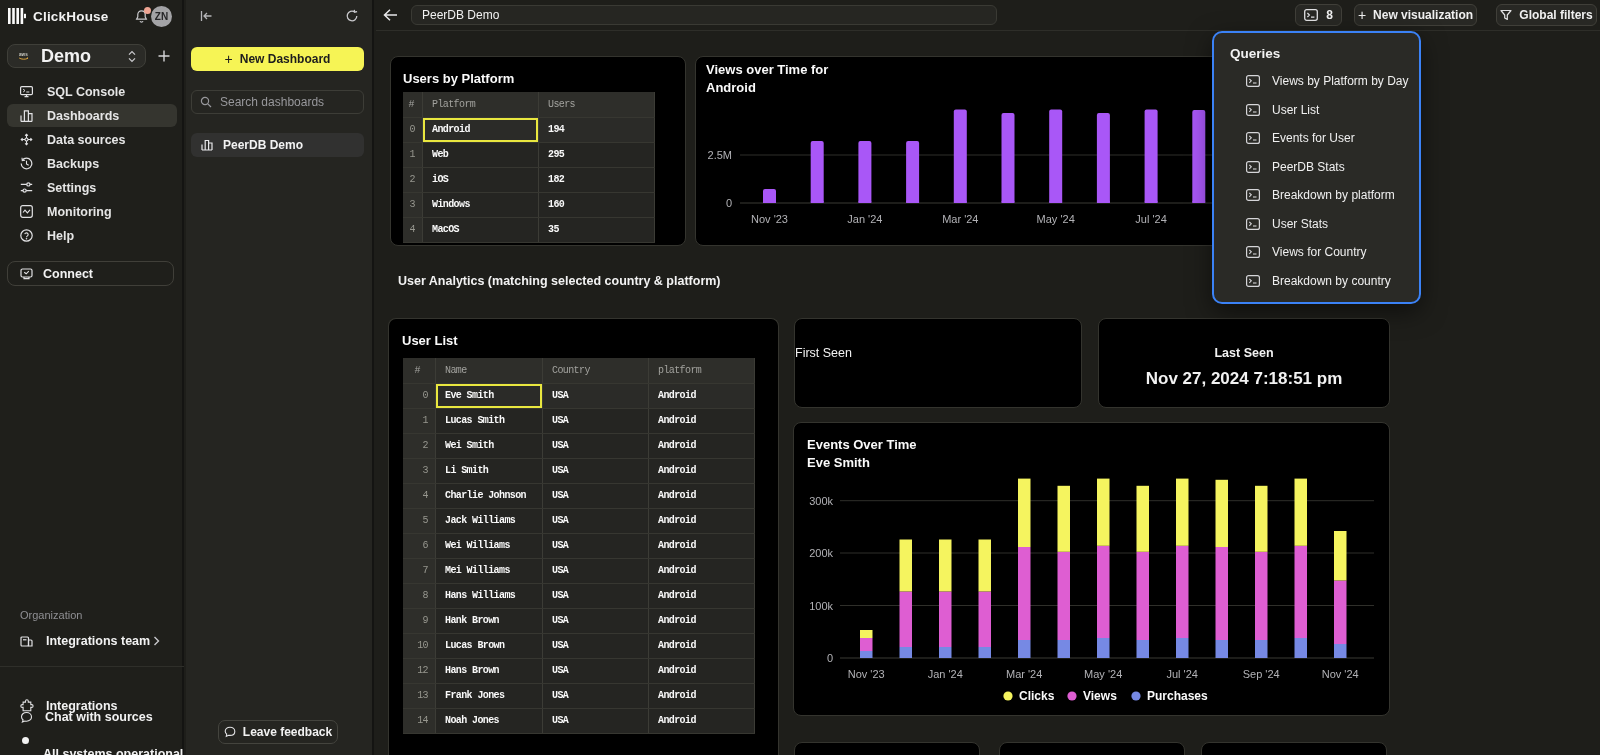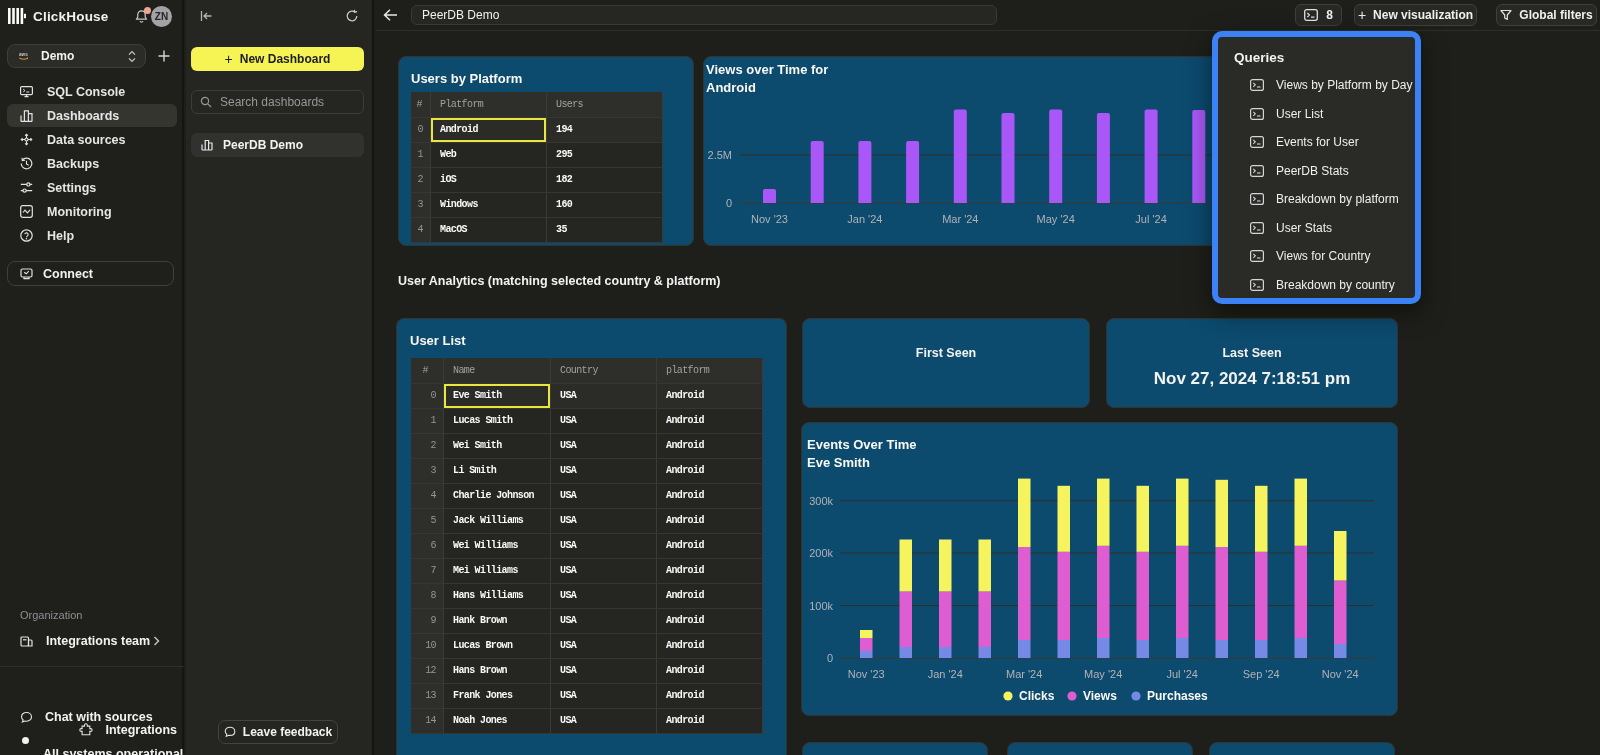--- a/index.html
+++ b/index.html
@@ -24,36 +24,36 @@
   display:flex; align-items:center; font-size:12px; font-weight:600; }
 #btn-feedback { left:32px; top:720px; width:120px; height:24px; border:1px solid #44443e; border-radius:7px;
   display:flex; align-items:center; justify-content:center; font-size:12px; font-weight:600; background:#252521;}
 
 #main { left:376px; top:0; width:1224px; height:755px; }
 #topbar { left:0; top:0; width:1224px; height:31px; border-bottom:1px solid #2e2e29; background:#1e1e1a; }
 #title-input { left:35px; top:5px; width:586px; height:20px; background:#262622; border:1px solid #3a3a34;
   border-radius:6px; font-size:12px; display:flex; align-items:center; padding-left:10px; }
 .tbtn { top:4px; height:22px; background:#282824; border:1px solid #403f39; border-radius:6px;
   display:flex; align-items:center; justify-content:center; font-size:12px; font-weight:600; color:#f0f0f0; }
-.card { position:absolute; background:#0c4a6e; border:1px solid #34342e; border-radius:8px;margin-left:8px; }
+.card { position:absolute; background:#000000; border:1px solid #34342e; border-radius:8px; }
 .ctitle { position:absolute; font-size:13px; font-weight:bold; color:#fafafa; }
 
 table.dtab { border-collapse:collapse; font-family:"Liberation Mono", monospace; font-size:10px; letter-spacing:-0.6px; table-layout:fixed; }
 table.dtab th { background:#2e2e2a; color:#a2a29e; font-weight:normal; text-align:left; }
 table.dtab td, table.dtab th { height:25px; padding:0 0 0 9px; border-right:1px solid #3c3c36; border-bottom:1px solid #373731; overflow:hidden; white-space:nowrap; }
 table.dtab td { background:#252522; color:#fafafa; font-weight:bold; }
 table.dtab td.num { background:#2e2e2a; color:#97978f; text-align:right; padding:0 7px 0 0; font-weight:normal; }
 table.dtab tr.r0 td { background:#2b2b28; }
 table.dtab tr.r0 td.num { background:#2e2e2a; }
 td.selcell { position:relative; }
 td.selcell:after { content:""; position:absolute; inset:0; border:2px solid #e9e73f; }
 .xlab { font-size:11px; fill:#b2b2b6; }
 .ylab { font-size:11px; fill:#b2b2b6; }
 
-#qdrop { left:1212px; top:31px; width:209px; height:273px; background:#2a2a26; border:6px solid #3b82f6;
+#qdrop { left:1212px; top:31px; width:209px; height:273px; background:#2a2a26; border:2px solid #3b82f6;
   border-radius:10px; box-shadow:0 8px 24px rgba(0,0,0,0.5); z-index:50; }
 .qitem { position:absolute; left:32px; display:flex; align-items:center; height:20px; }
 .qitem span { margin-left:12px; font-size:12px; font-weight:500; color:#f0f0f0; }
 </style>
 </head>
 <body>
 
 <div id="sb1" class="abs">
   <svg class="abs" style="left:8px;top:7px" width="18" height="18" viewBox="0 0 18 18">
     <g fill="#fafafa">
@@ -71,21 +71,21 @@
   </svg>
   <div class="abs" style="left:144px;top:7px;width:7px;height:7px;border-radius:50%;background:#efa593;"></div>
   <div class="abs" style="left:151px;top:6px;width:21px;height:21px;border-radius:50%;background:#a3a3a6;color:#252528;font-size:10px;font-weight:bold;display:flex;align-items:center;justify-content:center;">ZN</div>
 
   <div class="abs" style="left:7px;top:44px;width:139px;height:24px;background:#2b2b27;border:1px solid #3f3f39;border-radius:8px;display:flex;align-items:center;">
     <svg style="margin-left:10px" width="12" height="12" viewBox="0 0 12 12">
       <text x="1" y="6.4" font-size="4.6" fill="#c9c9c2" font-weight="bold" font-family="Liberation Sans">aws</text>
       <path d="M1.2 8c1.8 1.4 6.4 1.7 8.6.3" stroke="#d9a23c" stroke-width="1" fill="none"></path>
       <path d="M9 7.7l1 .5-1 .5" stroke="#d9a23c" stroke-width="0.9" fill="none"></path>
     </svg>
-    <span style="margin-left:11px;font-size:12px;font-weight:600;">Demo</span>
+    <span style="margin-left:11px;font-size:18px;font-weight:600;">Demo</span>
     <svg style="position:absolute;left:119px;top:5px" width="10" height="13" viewBox="0 0 10 13">
       <path d="M2 4.6L5 1.6L8 4.6" stroke="#c9c9cc" stroke-width="1.3" fill="none"></path>
       <path d="M2 8.4L5 11.4L8 8.4" stroke="#c9c9cc" stroke-width="1.3" fill="none"></path>
     </svg>
   </div>
   <svg class="abs" style="left:157px;top:49px" width="14" height="14" viewBox="0 0 14 14">
     <path d="M7 1.5V12.5M1.5 7H12.5" stroke="#d5d5d8" stroke-width="1.4"></path>
   </svg>
 
   <div class="navitem abs" style="top:80px">
@@ -156,21 +156,21 @@
       <rect x="1" y="2" width="7.5" height="9" rx="1" fill="none" stroke="#e2e2e4" stroke-width="1.2"></rect>
       <path d="M8.5 5h2.5a1 1 0 0 1 1 1v5h-3.5z" fill="none" stroke="#e2e2e4" stroke-width="1.2"></path>
       <rect x="3" y="4.2" width="3.5" height="1.2" fill="#e2e2e4"></rect>
     </svg>
     <span style="margin-left:13px;font-size:12.5px;font-weight:600;">Integrations team</span>
     <svg style="position:absolute;left:145px;top:6px" width="9" height="12" viewBox="0 0 9 12">
       <path d="M2.5 2l4 4-4 4" stroke="#c9c9cc" stroke-width="1.4" fill="none"></path>
     </svg>
   </div>
   <div class="abs" style="left:0;top:666px;width:184px;height:1px;background:#2f2f2a;"></div>
-  <div class="abs" style="left:7px;top:718px;width:170px;height:24px;display:flex;align-items:center;justify-content:flex-end;">
+  <div class="abs" style="left:7px;top:694px;width:170px;height:24px;display:flex;align-items:center;">
     <svg style="margin-left:13px" width="14" height="14" viewBox="0 0 14 14">
       <path d="M5.5 2.2a1.4 1.4 0 0 1 2.8 0v.9h2.5v2.5h.9a1.4 1.4 0 0 1 0 2.8h-.9v3.4H3.1V8.4h-.9a1.4 1.4 0 0 1 0-2.8h.9V3.1h2.4z" fill="none" stroke="#e2e2e4" stroke-width="1.1"></path>
     </svg>
     <span style="margin-left:12px;font-size:12.5px;font-weight:600;">Integrations</span>
   </div>
   <div class="abs" style="left:7px;top:705px;width:170px;height:24px;display:flex;align-items:center;">
     <svg style="margin-left:13px" width="13" height="13" viewBox="0 0 13 13">
       <path d="M6.5 1.5c-3 0-5 1.9-5 4.3 0 1.3.6 2.4 1.6 3.2L2.4 11l2.5-1a6 6 0 0 0 1.6.2c3 0 5-1.9 5-4.3s-2-4.4-5-4.4z" fill="none" stroke="#e2e2e4" stroke-width="1.1"></path>
     </svg>
     <span style="margin-left:12px;font-size:12.5px;font-weight:600;">Chat with sources</span>
@@ -419,21 +419,21 @@
             <td class="num">14</td>
             <td>Noah Jones</td>
             <td>USA</td>
             <td>Android</td>
           </tr>
     </tbody>
       </table>
   </div>
 
   <div class="card" style="left:418px;top:318px;width:288px;height:90px;">
-    <div style="position:absolute;left:0;top:27px;width:100%;text-align:center;font-size:12.5px;font-weight:bold;">First Seen</div>
+    <div style="position:absolute;left:0;top:27px;width:100%;text-align:left;font-size:12.5px;font-weight:normal;">First Seen</div>
   </div>
   <div class="card" style="left:722px;top:318px;width:292px;height:90px;">
     <div style="position:absolute;left:0;top:27px;width:100%;text-align:center;font-size:12.5px;font-weight:bold;">Last Seen</div>
     <div style="position:absolute;left:0;top:50px;width:100%;text-align:center;font-size:17px;font-weight:bold;">Nov 27, 2024 7:18:51 pm</div>
   </div>
 
   <div class="card" style="left:417px;top:422px;width:597px;height:294px;"></div>
   <svg class="abs" style="left:417px;top:422px;" width="597" height="294" viewBox="0 0 597 294">
     <text x="14" y="27" font-size="13" font-weight="bold" fill="#fafafa">Events Over Time</text>
     <text x="14" y="45" font-size="13" font-weight="bold" fill="#fafafa">Eve Smith</text>

